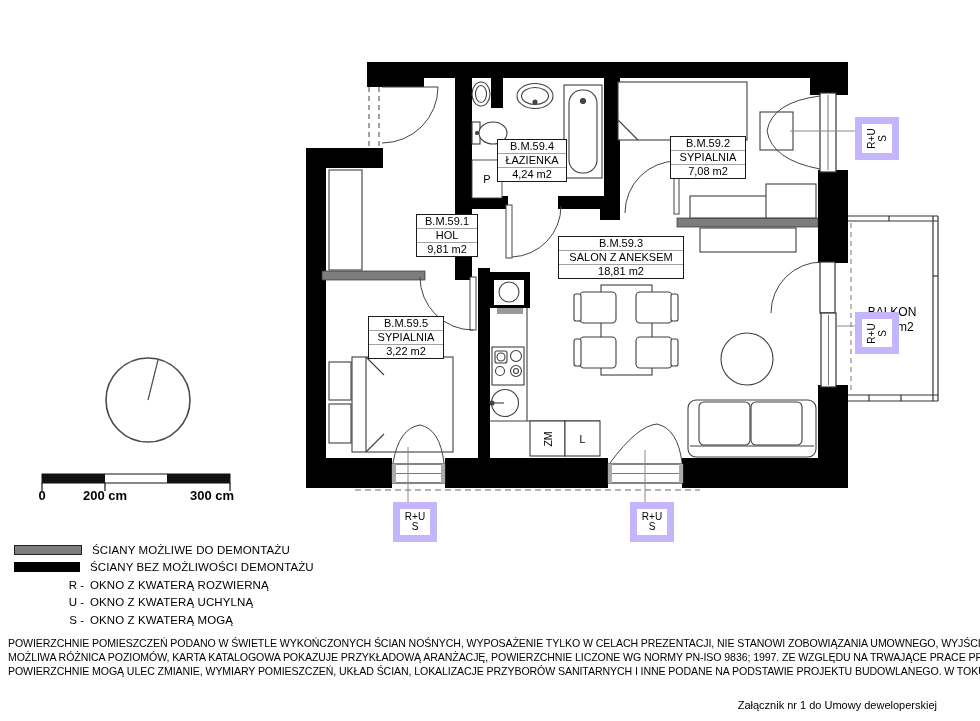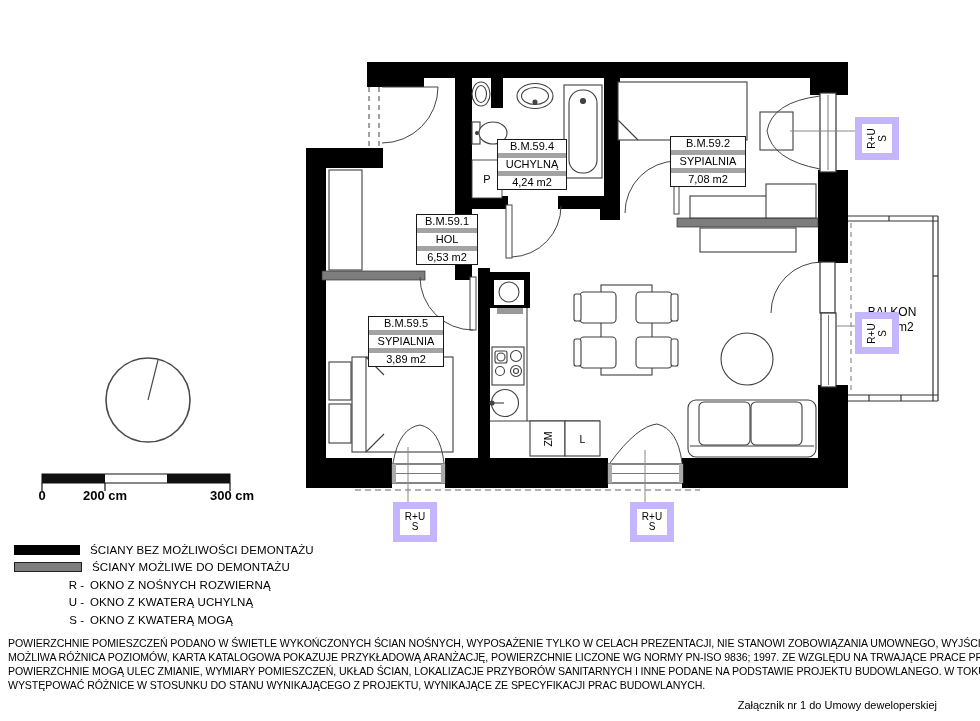--- a/index.html
+++ b/index.html
@@ -2,21 +2,21 @@
 <html><head>
 <meta charset="utf-8">
 <style>
   html,body{margin:0;padding:0;background:#fff;}
   .canvas{position:relative;width:980px;height:721px;background:#fff;overflow:hidden;
           font-family:"Liberation Sans",sans-serif;color:#000;}
   svg.plan{position:absolute;left:0;top:0;z-index:1;}
 
   .room-box{position:absolute;background:#fff;border:1px solid #1a1a1a;text-align:center;
             font-size:11px;line-height:13px;z-index:3;}
-  .room-box .rrow{border-bottom:5px solid #a3a3a3;height:13px;padding:0 2px;white-space:nowrap;}
+  .room-box .rrow{border-bottom:1px solid #a3a3a3;height:13px;padding:0 2px;white-space:nowrap;}
   .room-box .rrow:last-child{border-bottom:none;}
 
   .wtag{position:absolute;width:30px;height:26px;background:#fff;border:7px solid #c4b5fd;
         display:flex;align-items:center;justify-content:center;text-align:center;
         font-size:10px;line-height:10.5px;z-index:4;}
   .wtag.vert .in{transform:rotate(-90deg);}
 
   .balcony-label{position:absolute;left:854px;top:305px;width:76px;text-align:center;
                  font-size:12px;line-height:15px;z-index:2;}
 
@@ -215,36 +215,41 @@
       <rect x="167" y="474" width="63" height="9" fill="#111"></rect>
       <line x1="42" y1="483" x2="42" y2="491" stroke="#111" stroke-width="1.2"></line>
       <line x1="105" y1="483" x2="105" y2="491" stroke="#111" stroke-width="1.2"></line>
       <line x1="230" y1="483" x2="230" y2="491" stroke="#111" stroke-width="1.2"></line>
     </g>
   </svg>
 
   <div class="room-box" style="left:416px;top:214px;width:60px">
     <div class="rrow">B.M.59.1</div>
     <div class="rrow">HOL</div>
-    <div class="rrow">6,53 m2</div>
+    <div class="rrow">9,81 m2</div>
   </div>
   <div class="room-box" style="left:670px;top:136px;width:74px">
     <div class="rrow">B.M.59.2</div>
     <div class="rrow">SYPIALNIA</div>
     <div class="rrow">7,08 m2</div>
   </div>
+  <div class="room-box" style="left:558px;top:236px;width:124px">
+    <div class="rrow">B.M.59.3</div>
+    <div class="rrow">SALON Z ANEKSEM</div>
+    <div class="rrow">18,81 m2</div>
+  </div>
   <div class="room-box" style="left:497px;top:139px;width:68px">
     <div class="rrow">B.M.59.4</div>
-    <div class="rrow">UCHYLNĄ</div>
+    <div class="rrow">ŁAZIENKA</div>
     <div class="rrow">4,24 m2</div>
   </div>
   <div class="room-box" style="left:368px;top:316px;width:74px">
     <div class="rrow">B.M.59.5</div>
     <div class="rrow">SYPIALNIA</div>
-    <div class="rrow">3,89 m2</div>
+    <div class="rrow">3,22 m2</div>
   </div>
 
   <div class="balcony-label">
     <div>BALKON</div>
     <div>1,88 m2</div>
   </div>
 
   <div class="wtag" style="left:393px;top:502px">
     <span class="in"><span>R+U</span><br>
     <span>S</span></span>
@@ -267,46 +272,45 @@
   </div>
   <div class="app-label" style="left:530px;top:421px;width:35px;height:35px">
     <span class="rot">ZM</span>
   </div>
   <div class="app-label" style="left:565px;top:421px;width:35px;height:35px">
     <span>L</span>
   </div>
 
   <div class="scale-label" style="left:36px;top:488px;width:12px">0</div>
   <div class="scale-label" style="left:77px;top:488px;width:56px">200 cm</div>
-  <div class="scale-label" style="left:204px;top:488px;width:56px">300 cm</div>
+  <div class="scale-label" style="left:184px;top:488px;width:56px">300 cm</div>
 
   <div class="legend">
+    <div class="lrow">
+      <span class="lswatch gray"></span>
+      <span class="llabel">ŚCIANY MOŻLIWE DO DEMONTAŻU</span>
+    </div>
     <div class="lrow">
       <span class="lswatch"></span>
       <span class="llabel">ŚCIANY BEZ MOŻLIWOŚCI DEMONTAŻU</span>
     </div>
     <div class="lrow">
-      <span class="lswatch gray"></span>
-      <span class="llabel">ŚCIANY MOŻLIWE DO DEMONTAŻU</span>
-    </div>
-    <div class="lrow">
       <span class="lkey">R -</span>
-      <span class="llabel">OKNO Z NOŚNYCH ROZWIERNĄ</span>
+      <span class="llabel">OKNO Z KWATERĄ ROZWIERNĄ</span>
     </div>
     <div class="lrow">
       <span class="lkey">U -</span>
       <span class="llabel">OKNO Z KWATERĄ UCHYLNĄ</span>
     </div>
     <div class="lrow">
       <span class="lkey">S -</span>
       <span class="llabel">OKNO Z KWATERĄ MOGĄ</span>
     </div>
   </div>
 
   <div class="footer">
     <div>POWIERZCHNIE POMIESZCZEŃ PODANO W ŚWIETLE WYKOŃCZONYCH ŚCIAN NOŚNYCH, WYPOSAŻENIE TYLKO W CELACH PREZENTACJI, NIE STANOWI ZOBOWIĄZANIA UMOWNEGO, WYJŚCIE NA TARAS/LOGGIE-</div>
     <div>MOŻLIWA RÓŻNICA POZIOMÓW, KARTA KATALOGOWA POKAZUJE PRZYKŁADOWĄ ARANŻACJĘ, POWIERZCHNIE LICZONE WG NORMY PN-ISO 9836; 1997. ZE WZGLĘDU NA TRWAJĄCE PRACE PROJEKTOWE,</div>
     <div>POWIERZCHNIE MOGĄ ULEC ZMIANIE, WYMIARY POMIESZCZEŃ, UKŁAD ŚCIAN, LOKALIZACJE PRZYBORÓW SANITARNYCH I INNE PODANE NA PODSTAWIE PROJEKTU BUDOWLANEGO. W TOKU BUDOWY MOGĄ</div>
-    <div>WYSTĘPOWAĆ RÓŻNICE W STOSUNKU DO STANU WYNIKAJĄCEGO Z PROJEKTU, WYNIKAJĄCE ZE SPECYFIKACJI PRAC BUDOWLANYCH.</div>
   </div>
   <div class="attachment">Załącznik nr 1 do Umowy deweloperskiej</div>
 
 </div>
 
 </body></html>

